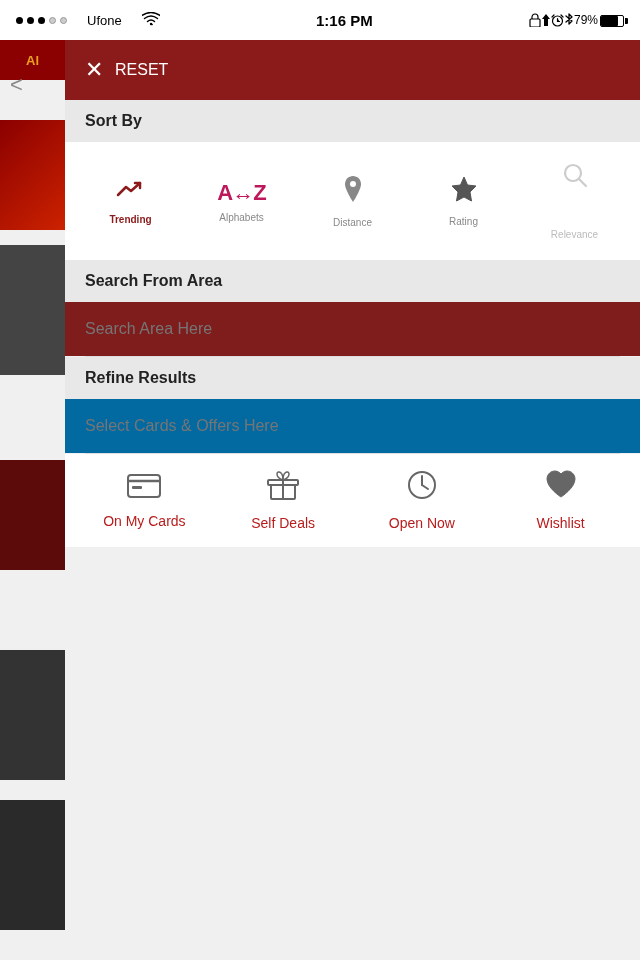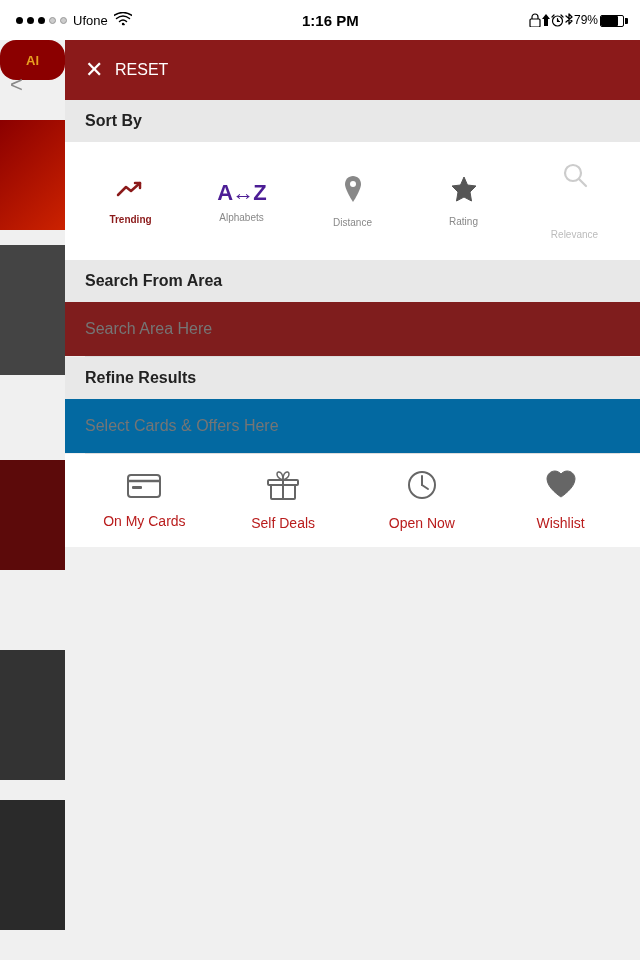--- a/index.html
+++ b/index.html
@@ -22,21 +22,21 @@
       align-items: center;
       justify-content: space-between;
       padding: 0 16px;
       font-size: 13px;
       font-weight: 500;
       color: #000;
     }
     .status-left {
       display: flex;
       align-items: center;
-      gap: 6px;
+      gap: 20px;
     }
     .status-dots {
       display: flex; gap: 4px;
     }
     .dot { width: 7px; height: 7px; border-radius: 50%; }
     .dot.filled { background: #000; }
     .dot.empty { background: #ccc; border: 1px solid #999; }
     .wifi-icon { font-size: 14px; }
     .status-center { font-size: 15px; font-weight: 600; }
     .status-right {
@@ -89,21 +89,21 @@
     .bg-card-2 { top: 205px; width: 65px; height: 130px; background: #444; }
     .bg-card-3 { top: 420px; width: 65px; height: 110px; background: #5c0a0a; }
     .bg-card-4 { top: 610px; width: 65px; height: 130px; background: #333; }
     .bg-card-5 { top: 760px; width: 65px; height: 130px; background: #2a2a2a; }
     
     .bg-top-strip {
       position: absolute;
       top: 0; left: 0; width: 65px; height: 40px;
       background: #8B0000;
       display: flex; align-items: center; justify-content: center;
-      color: #e8a020; font-size: 13px; font-weight: bold; border-radius: 16px;
+      color: #e8a020; font-size: 13px; font-weight: bold;
     }
 
     
     .main-panel {
       position: absolute;
       left: 65px; top: 40px;
       width: 575px;
       height: 920px;
       background: #f0f0f0;
       display: flex;
@@ -326,21 +326,21 @@
       <span class="sort-icon">
         <svg width="30" height="24" viewBox="0 0 30 24" fill="none">
           <polyline points="2,18 10,10 15,14 24,6" stroke="#8B1A1A" stroke-width="2.5" stroke-linecap="round" stroke-linejoin="round" fill="none"></polyline>
           <polyline points="19,6 24,6 24,11" stroke="#8B1A1A" stroke-width="2.5" stroke-linecap="round" stroke-linejoin="round" fill="none"></polyline>
         </svg>
       </span>
       <span class="sort-label" style="color:#8B1A1A;font-weight:600;">Trending</span>
     </div>
 
     <div class="sort-item">
-      <span class="sort-icon" style="font-size:22px;color:#4c1d95;font-weight:bold;letter-spacing:-1px;">A↔Z</span>
+      <span class="sort-icon" style="font-size:22px;color:#be185d;font-weight:bold;letter-spacing:-1px;">A↔Z</span>
       <span class="sort-label">Alphabets</span>
     </div>
 
     <div class="sort-item">
       <span class="sort-icon">
         <svg width="24" height="30" viewBox="0 0 24 30" fill="none">
           <path d="M12 2C7.6 2 4 5.6 4 10c0 6 8 18 8 18s8-12 8-18c0-4.4-3.6-8-8-8z" fill="#888"></path>
           <circle cx="12" cy="10" r="3" fill="#fff"></circle>
         </svg>
       </span>

